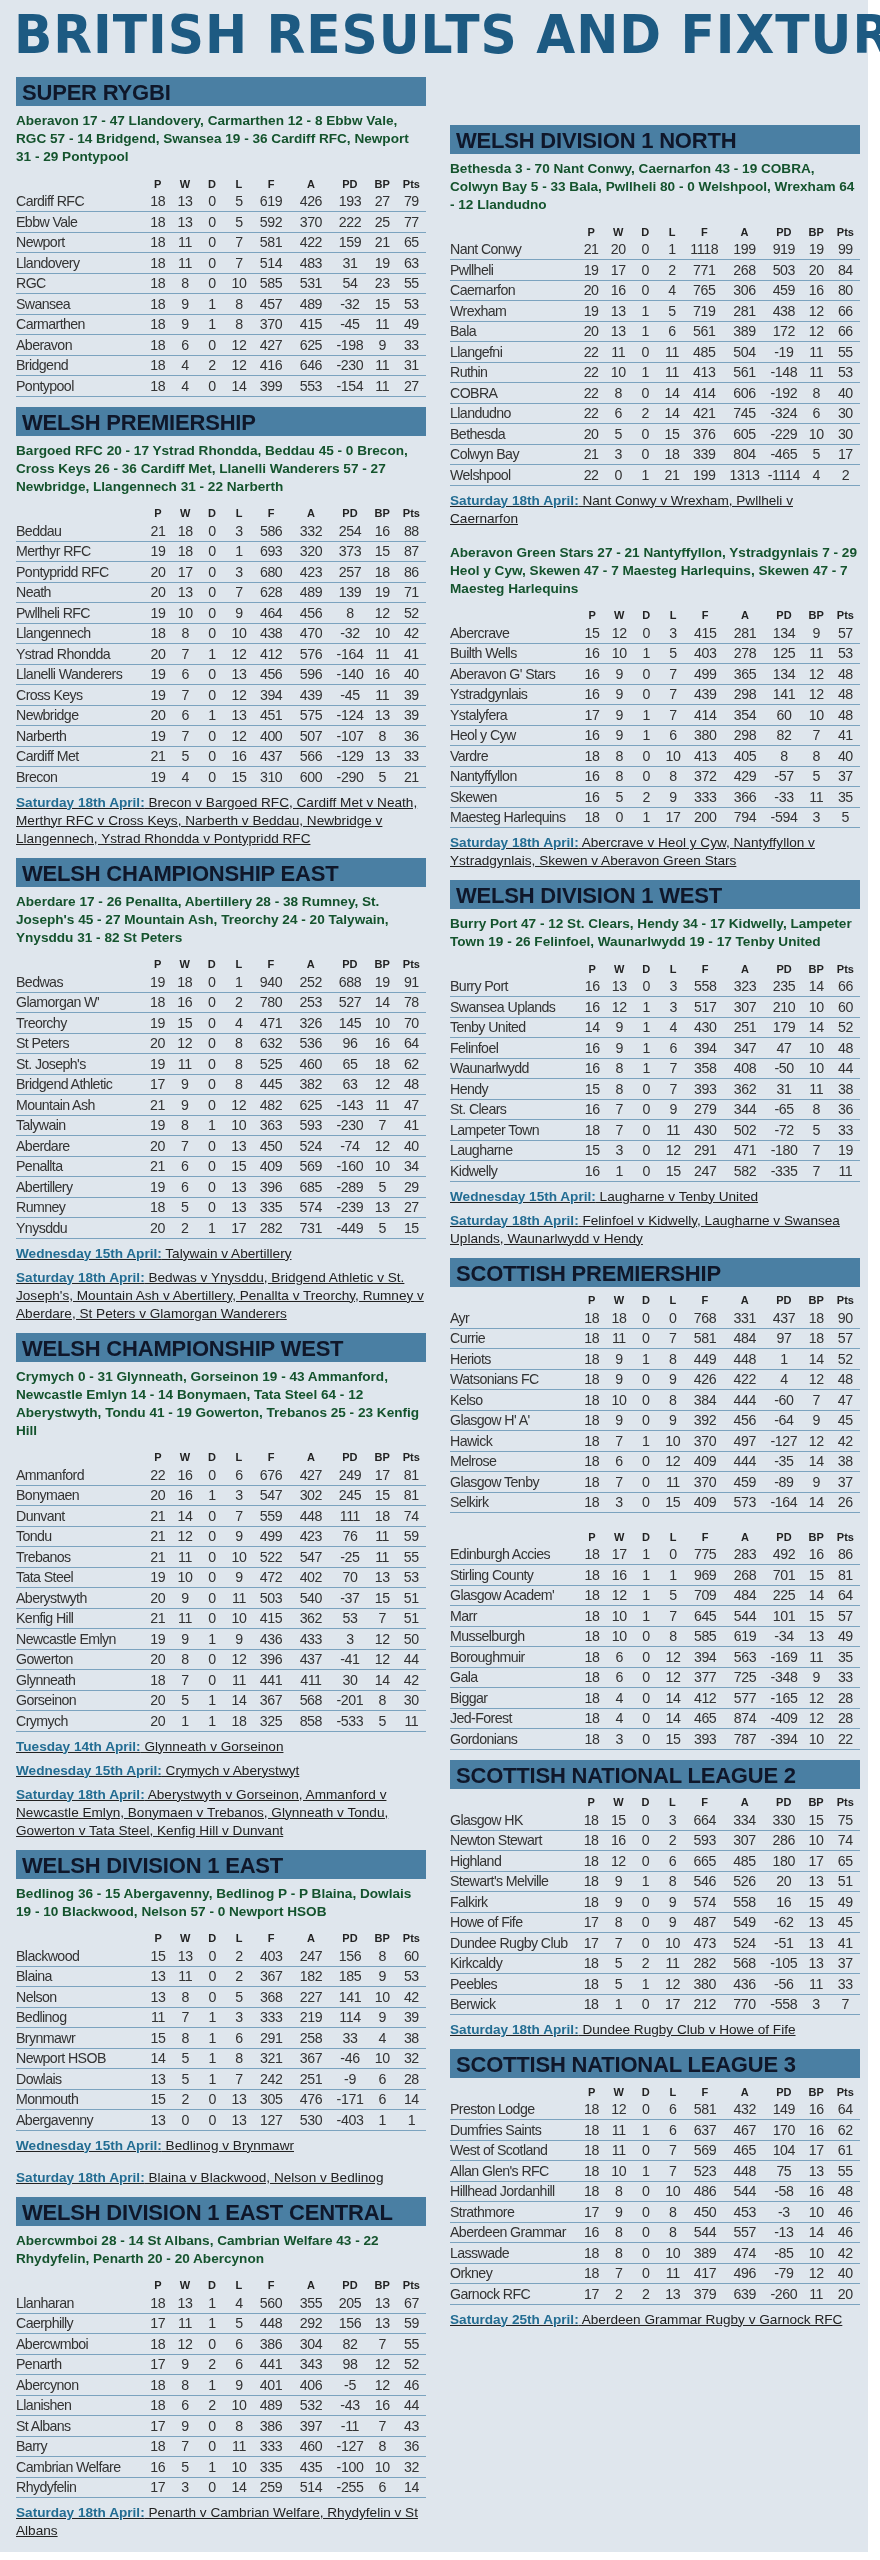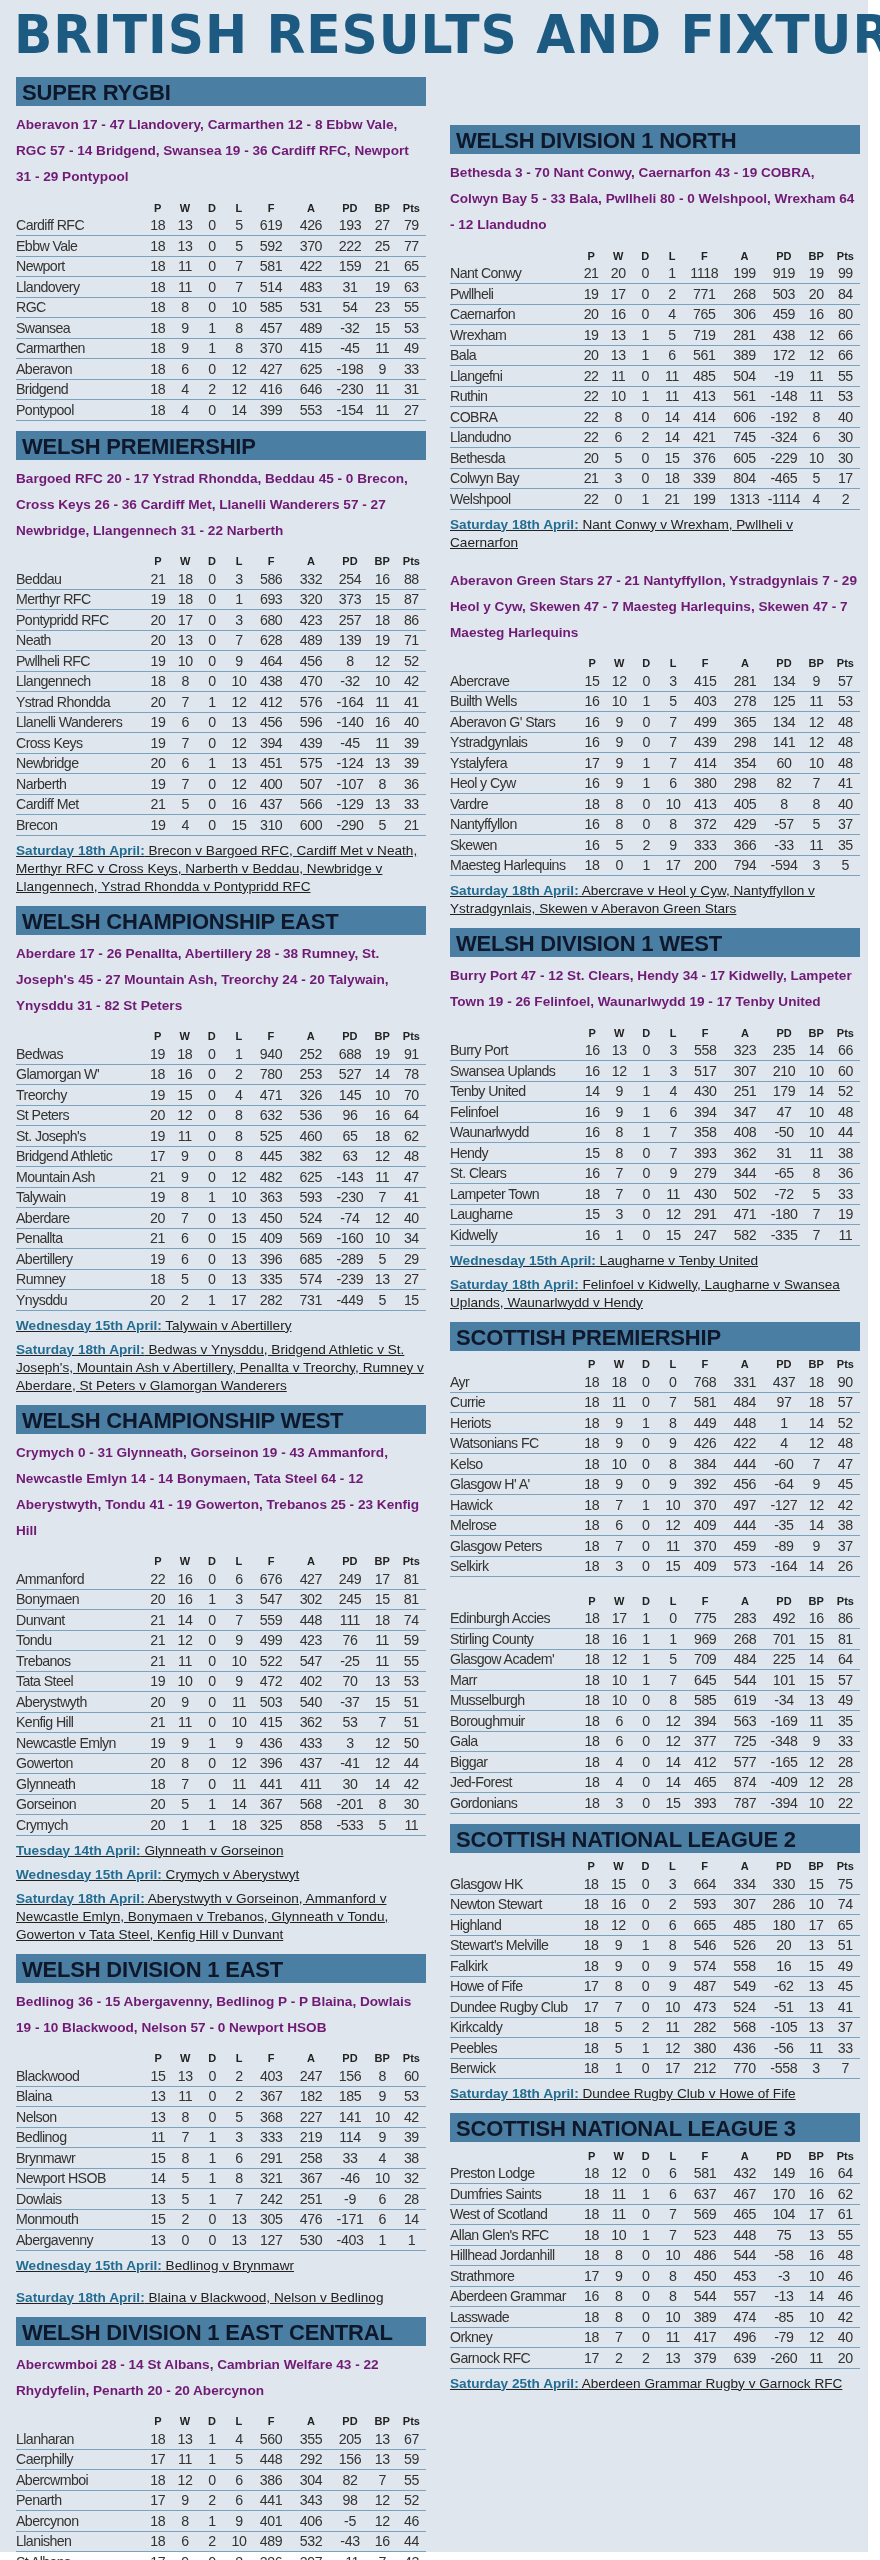--- a/index.html
+++ b/index.html
@@ -18,22 +18,22 @@
   .col { position: absolute; top: 77px; width: 410px; }
   .col.left { left: 16px; }
   .col.right { left: 450px; margin-top: 48px; }
   .section { margin-bottom: 10px; }
   .sec-header {
     background: #4a7fa3; color: #0f172a; font-weight: bold;
     font-size: 22px; height: 29px; line-height: 32px; padding-left: 6px;
     white-space: nowrap; letter-spacing: -0.2px;
   }
   .results {
-    font-size: 13.6px; font-weight: bold; line-height: 26px;
-    padding: 6px 0 8px 0; color: #701a75;
+    font-size: 13.6px; font-weight: bold; line-height: 18px;
+    padding: 6px 0 8px 0; color: #14532d;
   }
   table.standings {
     width: 410px; border-collapse: collapse; font-size: 14.3px;
   }
   table.standings th {
     font-size: 11px; font-weight: bold; text-align: center; height: 17px;
     padding-top: 2px; color: #222;
   }
   table.standings td {
     height: 20.5px; text-align: center; color: #333; font-size: 14.2px;
@@ -1727,21 +1727,21 @@
               <td>6</td>
               <td>0</td>
               <td>12</td>
               <td>409</td>
               <td>444</td>
               <td>-35</td>
               <td>14</td>
               <td>38</td>
             </tr>
             <tr>
-              <td class="team">Glasgow Peters</td>
+              <td class="team">Glasgow Tenby</td>
               <td>18</td>
               <td>7</td>
               <td>0</td>
               <td>11</td>
               <td>370</td>
               <td>459</td>
               <td>-89</td>
               <td>9</td>
               <td>37</td>
             </tr>

